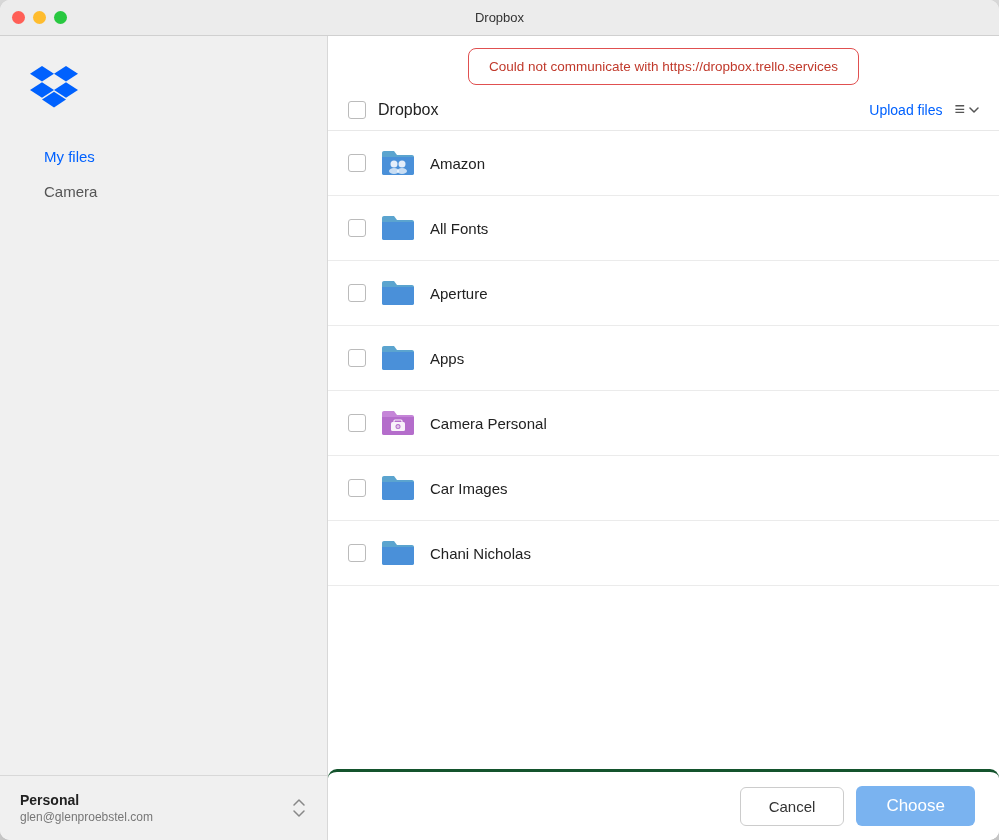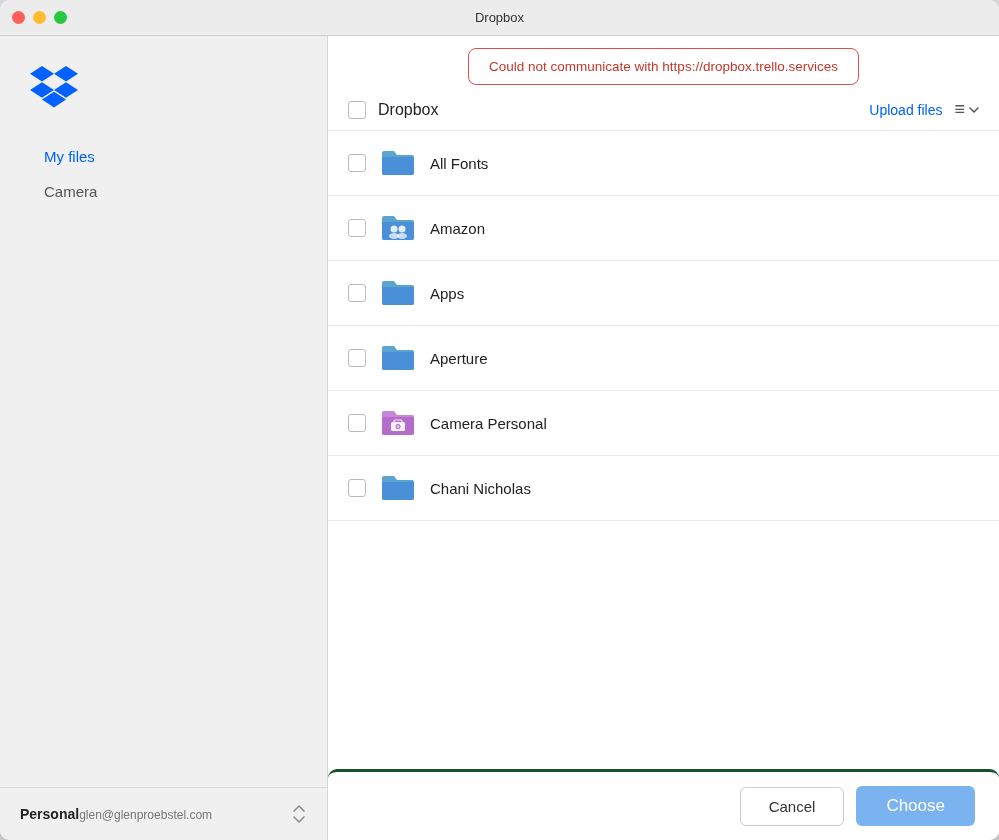--- a/index.html
+++ b/index.html
@@ -116,21 +116,21 @@
       margin-top: auto;
       padding: 16px 20px;
       border-top: 1px solid #d8d8d8;
       display: flex;
       align-items: center;
       justify-content: space-between;
     }
 
     .sidebar-footer-info {
       display: flex;
-      flex-direction: row;
+      flex-direction: column;
     }
 
     .sidebar-footer-plan {
       font-size: 14px;
       font-weight: 600;
       color: #222;
     }
 
     .sidebar-footer-email {
       font-size: 12px;
@@ -387,79 +387,89 @@
       </div>
 
       <div class="file-list">
 
         <div class="file-row">
           <div class="row-checkbox"></div>
           <div class="folder-icon">
             <svg viewBox="0 0 36 36" fill="none">
               <path d="M2 8C2 6.9 2.9 6 4 6H14L17 10H32C33.1 10 34 10.9 34 12V28C34 29.1 33.1 30 32 30H4C2.9 30 2 29.1 2 28V8Z" fill="#5BA4CF"></path>
               <path d="M2 12H34V28C34 29.1 33.1 30 32 30H4C2.9 30 2 29.1 2 28V12Z" fill="#4A90D9"></path>
-            </svg>
-          </div>
-          <span class="file-name">All Fonts</span>
-        </div>
-
-        <div class="file-row">
-          <div class="row-checkbox"></div>
-          <div class="folder-icon">
-            <svg viewBox="0 0 36 36" fill="none">
-              <path d="M2 8C2 6.9 2.9 6 4 6H14L17 10H32C33.1 10 34 10.9 34 12V28C34 29.1 33.1 30 32 30H4C2.9 30 2 29.1 2 28V8Z" fill="#5BA4CF"></path>
-              <path d="M2 12H34V28C34 29.1 33.1 30 32 30H4C2.9 30 2 29.1 2 28V12Z" fill="#4A90D9"></path>
 
               <circle cx="14" cy="19" r="3.5" fill="white" opacity="0.85"></circle>
               <circle cx="22" cy="19" r="3.5" fill="white" opacity="0.85"></circle>
               <ellipse cx="14" cy="26" rx="5" ry="3" fill="white" opacity="0.7"></ellipse>
               <ellipse cx="22" cy="26" rx="5" ry="3" fill="white" opacity="0.7"></ellipse>
             </svg>
           </div>
           <span class="file-name">Amazon</span>
         </div>
 
         <div class="file-row">
           <div class="row-checkbox"></div>
           <div class="folder-icon">
             <svg viewBox="0 0 36 36" fill="none">
               <path d="M2 8C2 6.9 2.9 6 4 6H14L17 10H32C33.1 10 34 10.9 34 12V28C34 29.1 33.1 30 32 30H4C2.9 30 2 29.1 2 28V8Z" fill="#5BA4CF"></path>
               <path d="M2 12H34V28C34 29.1 33.1 30 32 30H4C2.9 30 2 29.1 2 28V12Z" fill="#4A90D9"></path>
             </svg>
           </div>
+          <span class="file-name">All Fonts</span>
+        </div>
+
+        <div class="file-row">
+          <div class="row-checkbox"></div>
+          <div class="folder-icon">
+            <svg viewBox="0 0 36 36" fill="none">
+              <path d="M2 8C2 6.9 2.9 6 4 6H14L17 10H32C33.1 10 34 10.9 34 12V28C34 29.1 33.1 30 32 30H4C2.9 30 2 29.1 2 28V8Z" fill="#5BA4CF"></path>
+              <path d="M2 12H34V28C34 29.1 33.1 30 32 30H4C2.9 30 2 29.1 2 28V12Z" fill="#4A90D9"></path>
+            </svg>
+          </div>
+          <span class="file-name">Aperture</span>
+        </div>
+
+        <div class="file-row">
+          <div class="row-checkbox"></div>
+          <div class="folder-icon">
+            <svg viewBox="0 0 36 36" fill="none">
+              <path d="M2 8C2 6.9 2.9 6 4 6H14L17 10H32C33.1 10 34 10.9 34 12V28C34 29.1 33.1 30 32 30H4C2.9 30 2 29.1 2 28V8Z" fill="#5BA4CF"></path>
+              <path d="M2 12H34V28C34 29.1 33.1 30 32 30H4C2.9 30 2 29.1 2 28V12Z" fill="#4A90D9"></path>
+            </svg>
+          </div>
           <span class="file-name">Apps</span>
-        </div>
-
-        <div class="file-row">
-          <div class="row-checkbox"></div>
-          <div class="folder-icon">
-            <svg viewBox="0 0 36 36" fill="none">
-              <path d="M2 8C2 6.9 2.9 6 4 6H14L17 10H32C33.1 10 34 10.9 34 12V28C34 29.1 33.1 30 32 30H4C2.9 30 2 29.1 2 28V8Z" fill="#5BA4CF"></path>
-              <path d="M2 12H34V28C34 29.1 33.1 30 32 30H4C2.9 30 2 29.1 2 28V12Z" fill="#4A90D9"></path>
-            </svg>
-          </div>
-          <span class="file-name">Aperture</span>
         </div>
 
         <div class="file-row">
           <div class="row-checkbox"></div>
           <div class="folder-icon">
             <svg viewBox="0 0 36 36" fill="none">
               <path d="M2 8C2 6.9 2.9 6 4 6H14L17 10H32C33.1 10 34 10.9 34 12V28C34 29.1 33.1 30 32 30H4C2.9 30 2 29.1 2 28V8Z" fill="#c585d8"></path>
               <path d="M2 12H34V28C34 29.1 33.1 30 32 30H4C2.9 30 2 29.1 2 28V12Z" fill="#b46dcb"></path>
 
               <rect x="11" y="17" width="14" height="9" rx="1.5" fill="white" opacity="0.9"></rect>
               <path d="M14 17V16C14 15.4 14.4 15 15 15H21C21.6 15 22 15.4 22 16V17" stroke="white" stroke-width="1.2" fill="none" opacity="0.9"></path>
               <circle cx="18" cy="21.5" r="2.5" fill="#b46dcb"></circle>
               <circle cx="18" cy="21.5" r="1.5" fill="white" opacity="0.6"></circle>
             </svg>
           </div>
           <span class="file-name">Camera Personal</span>
         </div>
 
+        <div class="file-row">
+          <div class="row-checkbox"></div>
+          <div class="folder-icon">
+            <svg viewBox="0 0 36 36" fill="none">
+              <path d="M2 8C2 6.9 2.9 6 4 6H14L17 10H32C33.1 10 34 10.9 34 12V28C34 29.1 33.1 30 32 30H4C2.9 30 2 29.1 2 28V8Z" fill="#5BA4CF"></path>
+              <path d="M2 12H34V28C34 29.1 33.1 30 32 30H4C2.9 30 2 29.1 2 28V12Z" fill="#4A90D9"></path>
+            </svg>
+          </div>
+          <span class="file-name">Car Images</span>
+        </div>
 
         <div class="file-row">
           <div class="row-checkbox"></div>
           <div class="folder-icon">
             <svg viewBox="0 0 36 36" fill="none">
               <path d="M2 8C2 6.9 2.9 6 4 6H14L17 10H32C33.1 10 34 10.9 34 12V28C34 29.1 33.1 30 32 30H4C2.9 30 2 29.1 2 28V8Z" fill="#5BA4CF"></path>
               <path d="M2 12H34V28C34 29.1 33.1 30 32 30H4C2.9 30 2 29.1 2 28V12Z" fill="#4A90D9"></path>
             </svg>
           </div>
           <span class="file-name">Chani Nicholas</span>

